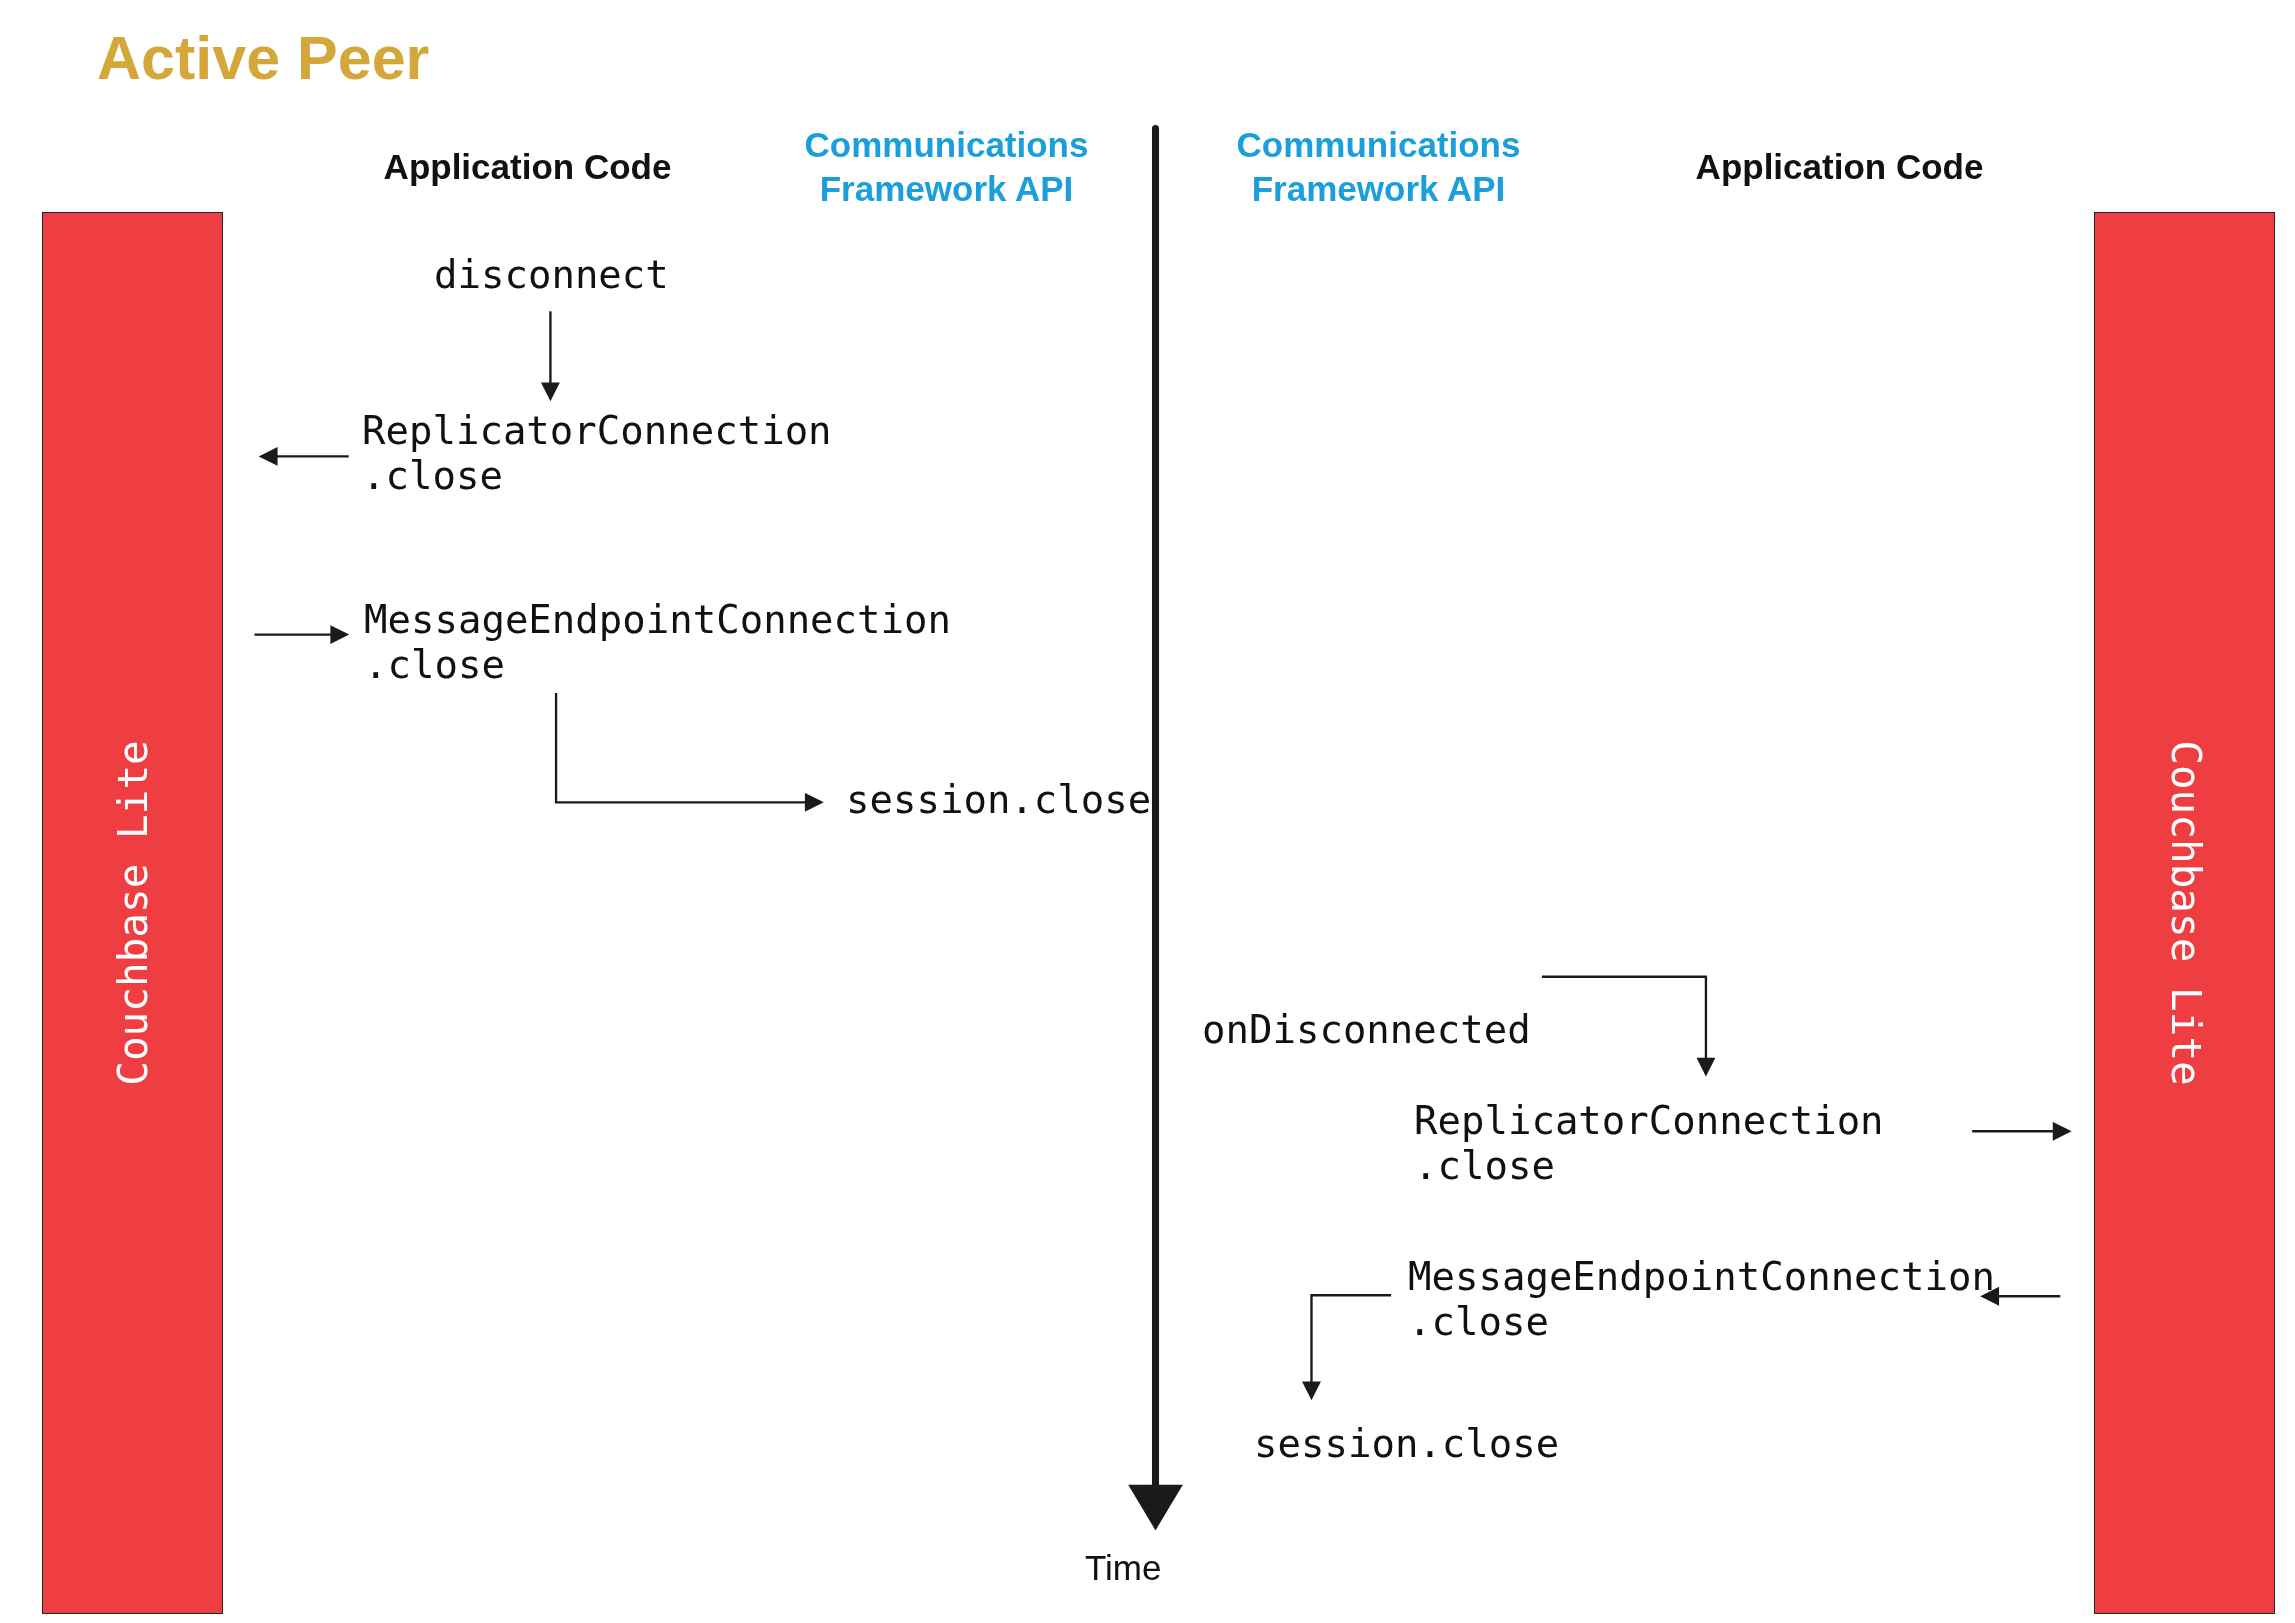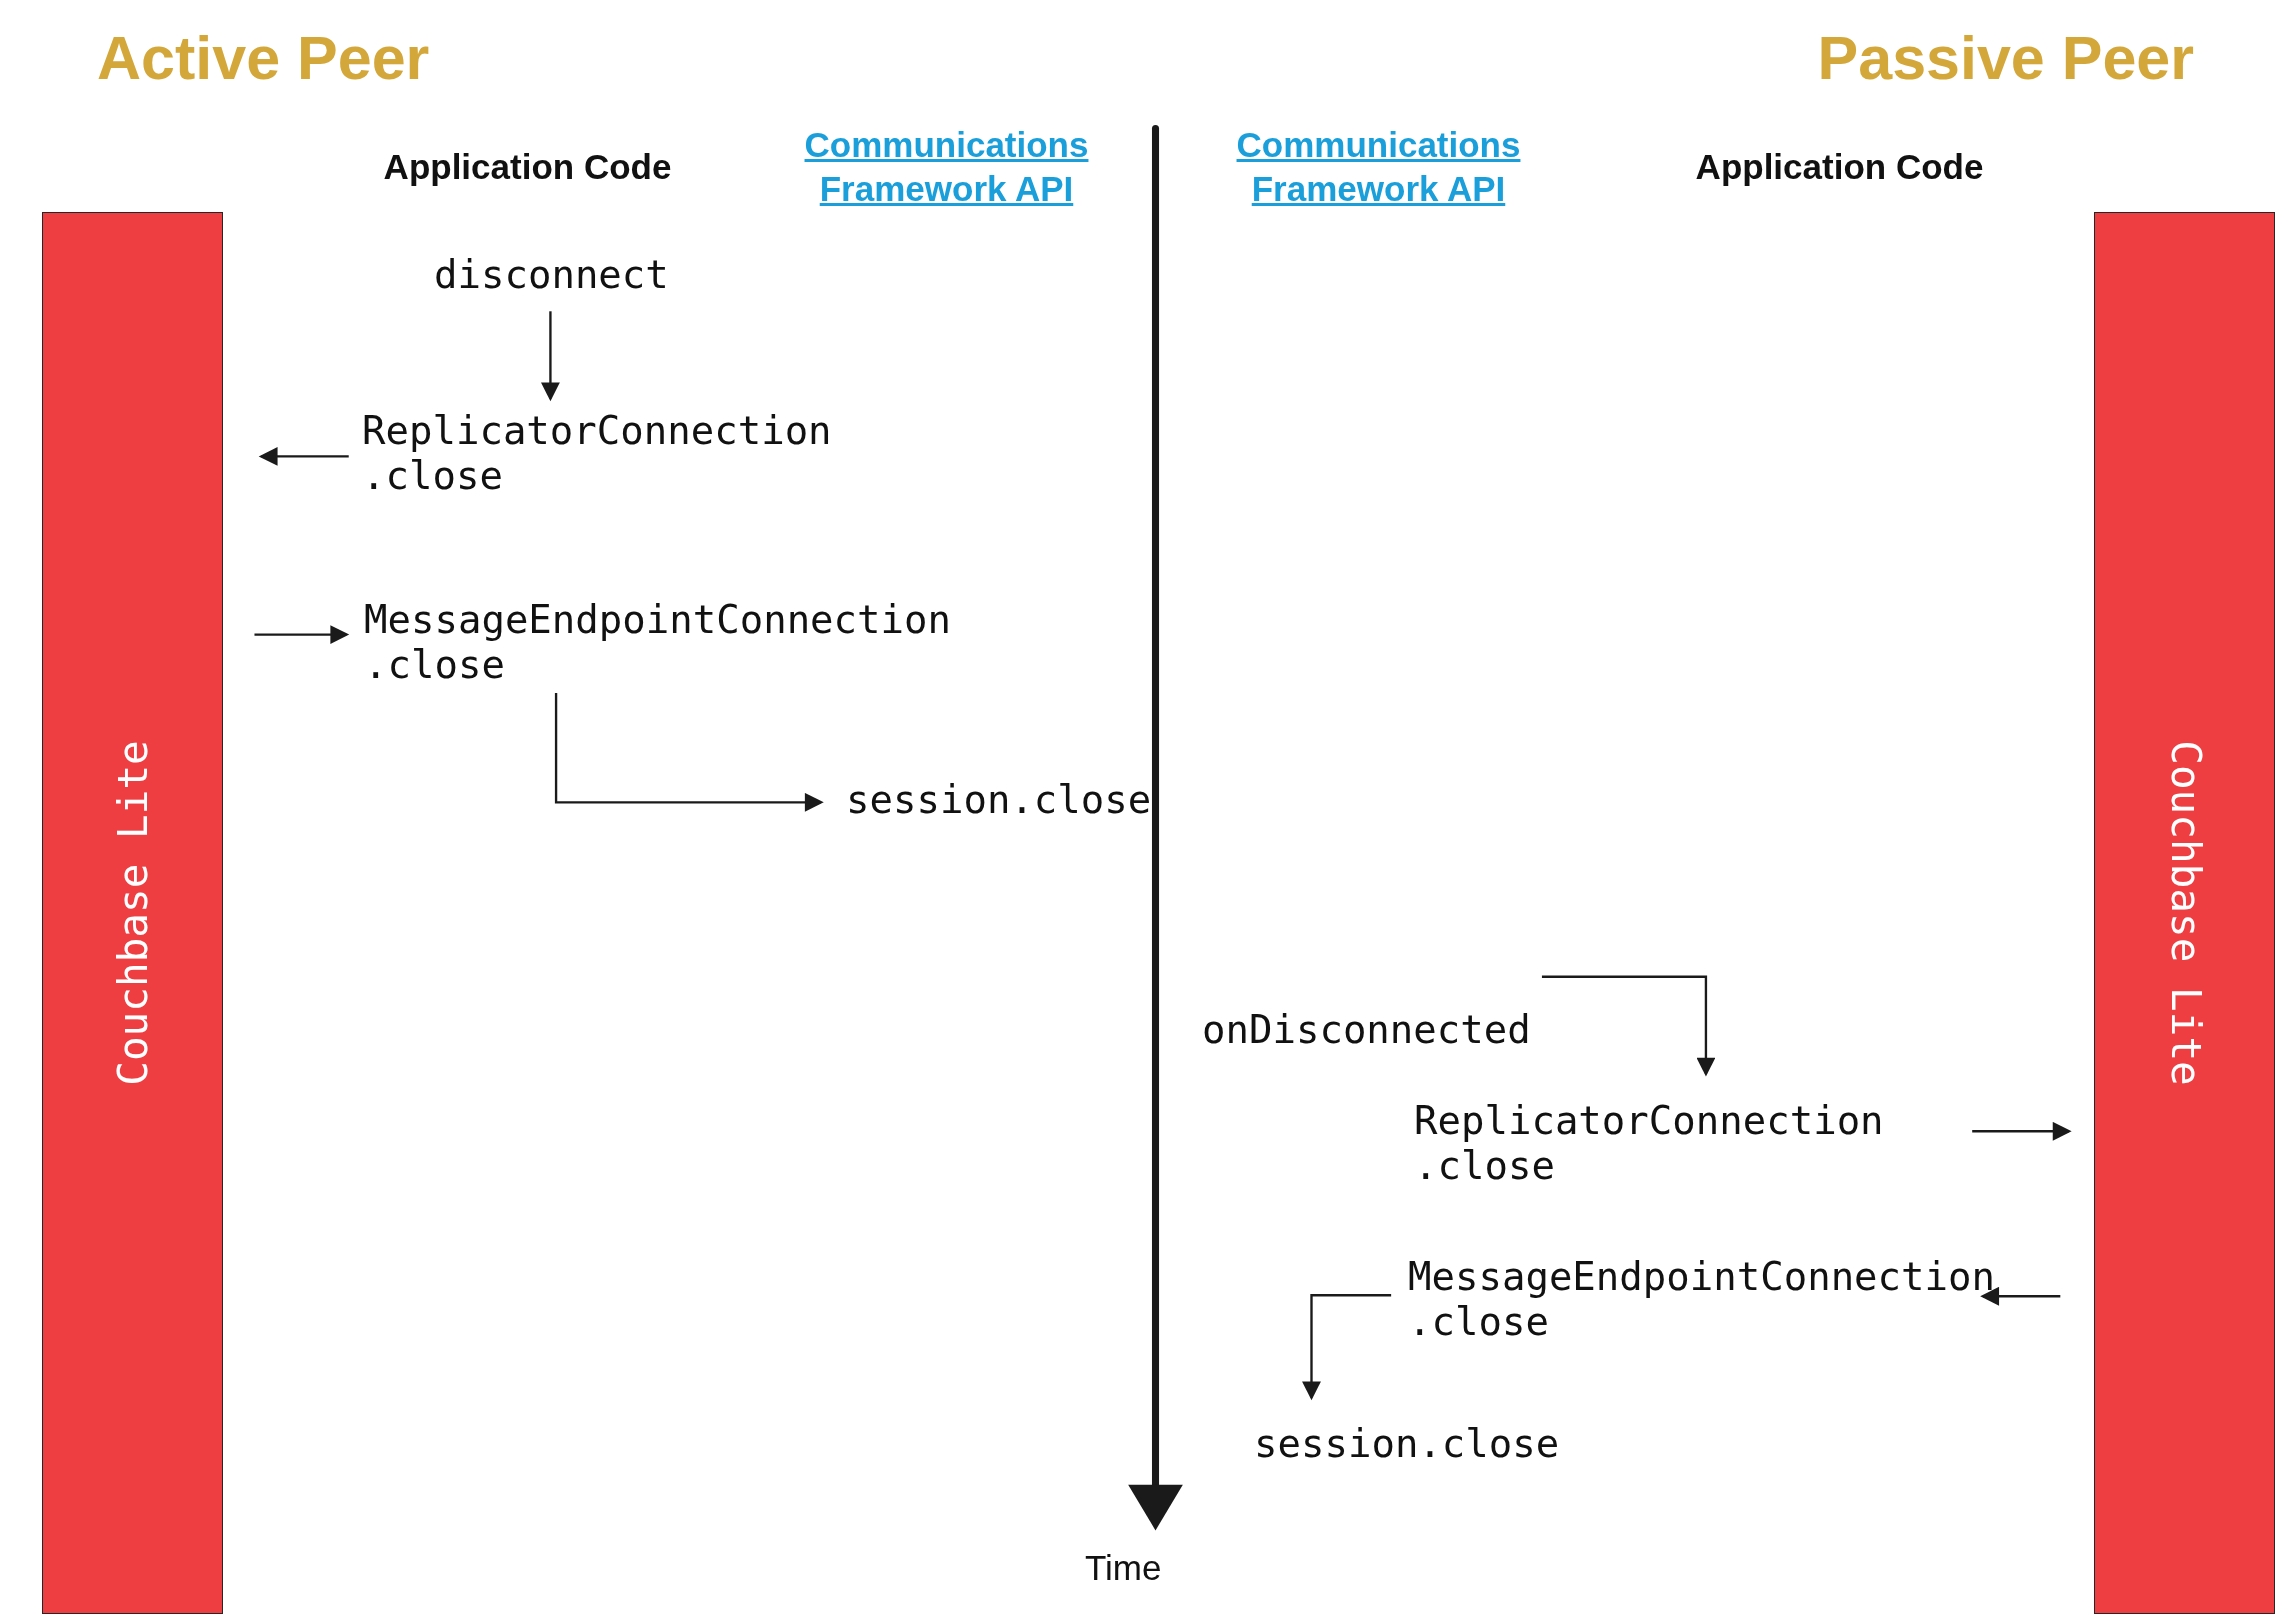--- a/index.html
+++ b/index.html
@@ -12,38 +12,37 @@
   }
   *{margin:0;padding:0;box-sizing:border-box;}
   html,body{width:2295px;height:1624px;background:#ffffff;overflow:hidden;}
   #canvas{position:relative;width:2295px;height:1624px;background:#ffffff;
           font-family:"Liberation Sans", sans-serif;color:var(--text);}
   .abs{position:absolute;}
   .peer-title{font-size:61px;font-weight:bold;color:var(--peer-title);
               line-height:1.15;white-space:nowrap;}
   .colhead{font-size:35px;font-weight:bold;line-height:44px;text-align:center;
            width:471px;white-space:pre-line;}
-  .colhead.blue{color:var(--comms-header);text-decoration:underline;}
+  .colhead.blue{color:var(--comms-header);}
   .code{font-family:"DejaVu Sans Mono", monospace;font-size:39px;line-height:45px;
         color:var(--text);white-space:pre-line;}
   .bar{background:var(--bar-fill);border:1.4px solid var(--bar-border);width:181px;height:1402px;}
   .bar-label{position:absolute;left:50%;top:50%;white-space:nowrap;color:#ffffff;
              font-family:"DejaVu Sans Mono", monospace;font-size:41px;line-height:1;}
   .rot-ccw{transform:translate(-50%,-50%) rotate(-90deg);}
   .rot-cw{transform:translate(-50%,-50%) rotate(90deg);}
   .time-label{font-size:35px;line-height:1;width:141px;text-align:left;}
   svg.overlay{position:absolute;left:0;top:0;pointer-events:none;}
 </style>
 </head>
 <body>
 
 <div id="canvas">
 
   <div class="abs peer-title" style="left:97px;top:22.6px;">Active Peer</div>
-  <div class="abs peer-title" style="right:101px;top:22.6px;text-align:right;">Passive Peer</div>
 
   <div class="abs colhead" style="left:292px;top:145px;">Application Code</div>
   <div class="abs colhead blue" style="left:711px;top:123px;">Communications
 Framework API</div>
   <div class="abs colhead blue" style="left:1143px;top:123px;">Communications
 Framework API</div>
   <div class="abs colhead" style="left:1604px;top:145px;">Application Code</div>
 
   <div class="abs bar" style="left:42px;top:212px;">
     <div class="bar-label rot-ccw">Couchbase Lite</div>

